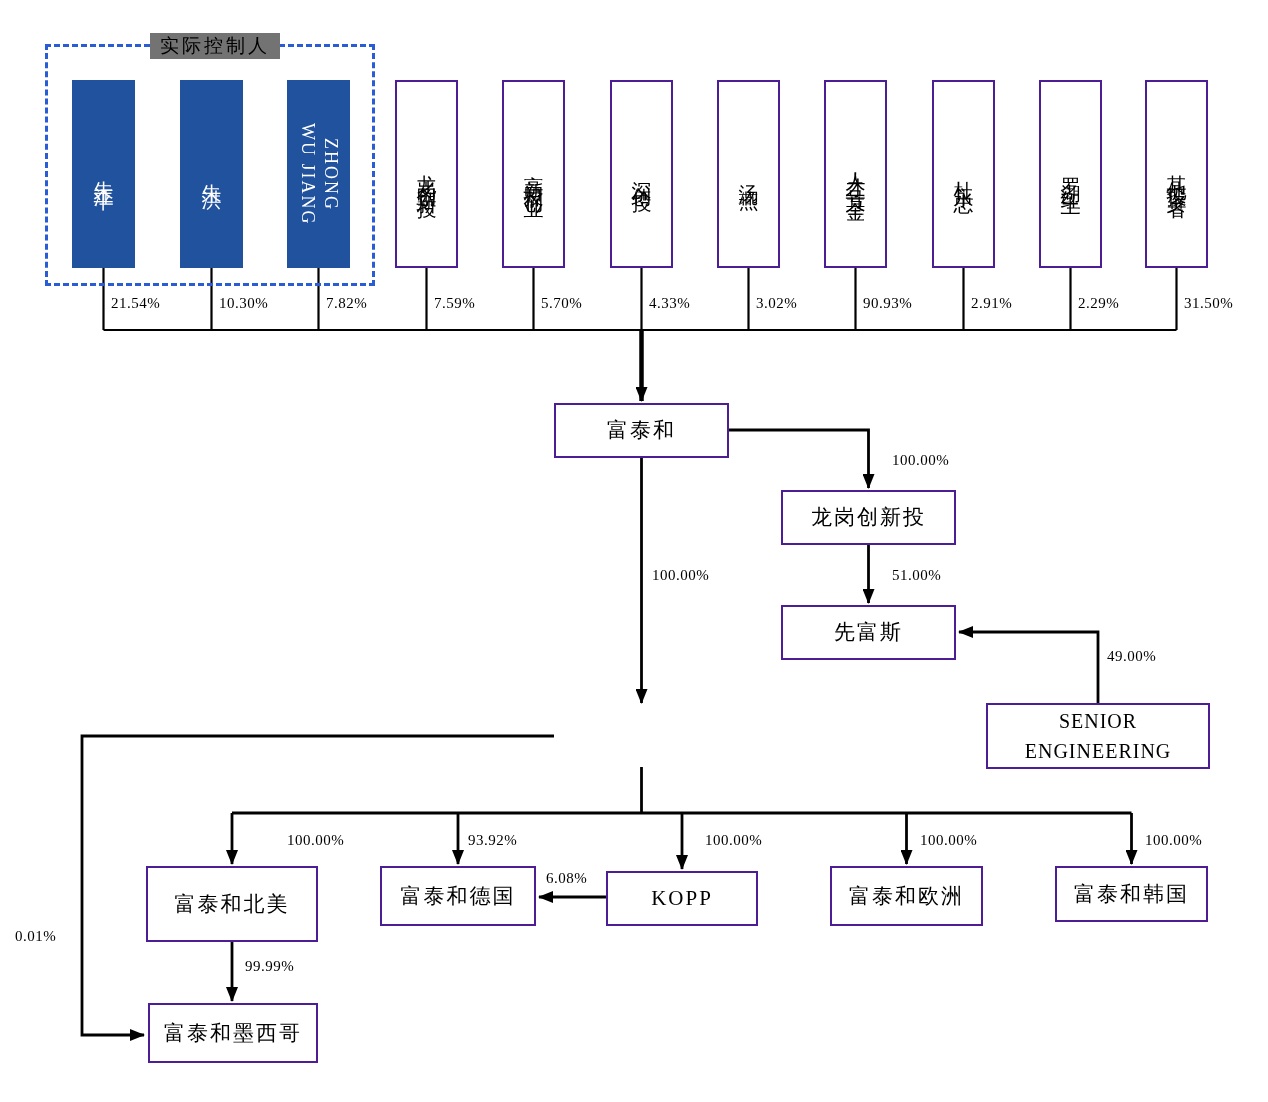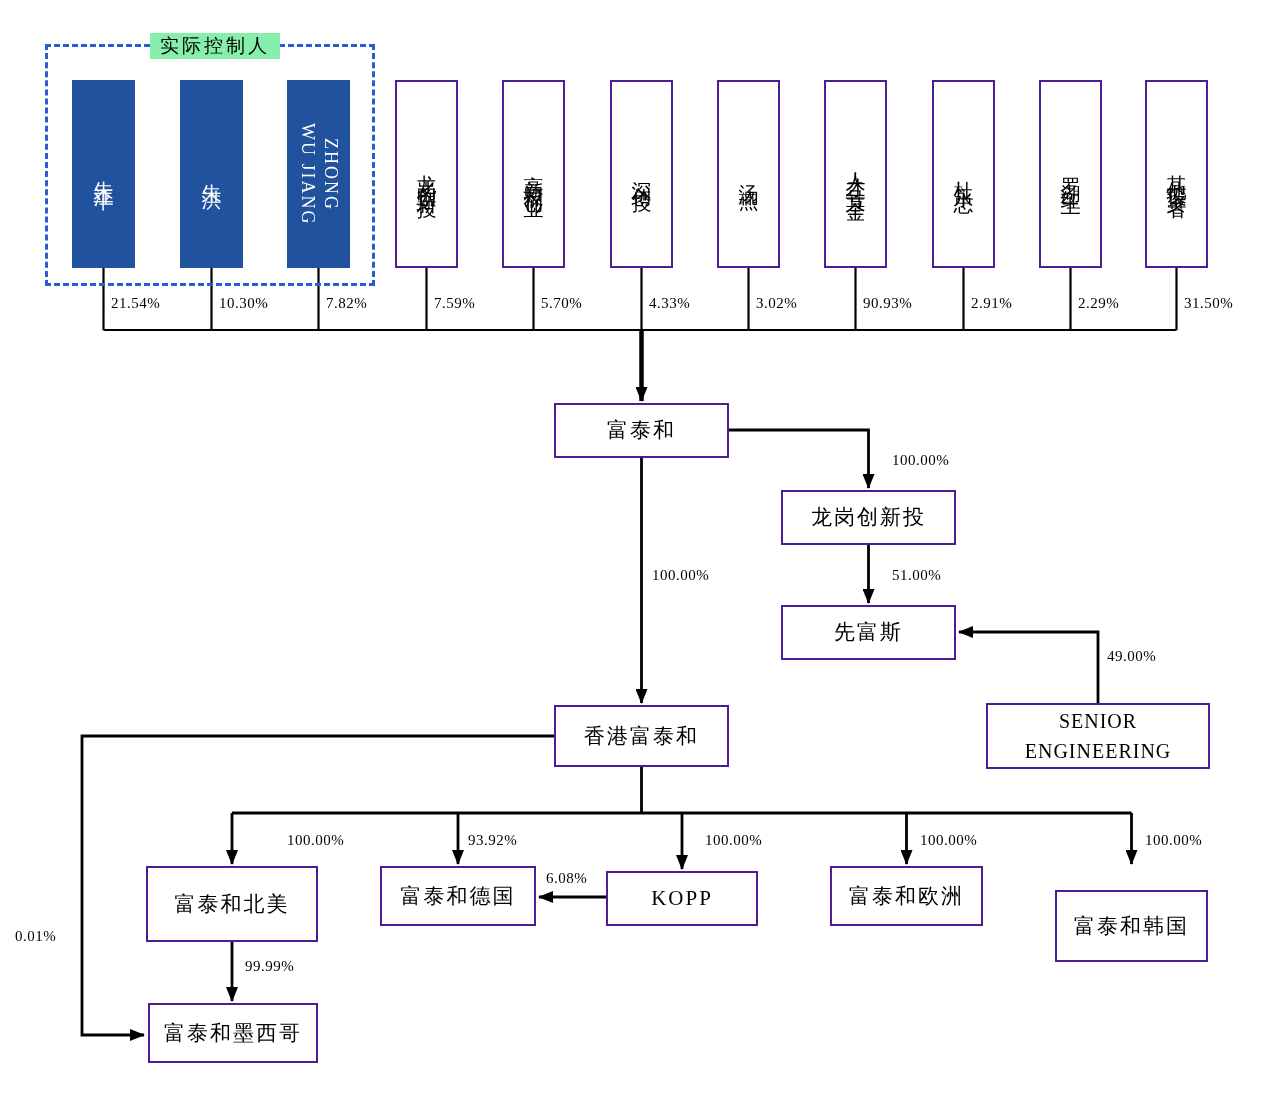--- a/index.html
+++ b/index.html
@@ -28,21 +28,21 @@
 
   .pct {
     position:absolute; font-size:15px; white-space:nowrap; letter-spacing:0.5px;
   }
 
   .frame {
     position:absolute; left:45px; top:44px; width:330px; height:242px;
     border:3px dashed #2A5CD6; box-sizing:border-box;
   }
   .frame-label {
-    position:absolute; top:-14px; left:102px; background:#86efac;
+    position:absolute; top:-14px; left:102px; background:#737373;
     padding:0 10px; font-size:19px; letter-spacing:3px; white-space:nowrap;
   }
   .two-line { padding:16px 28px; font-size:20px; line-height:1.5; letter-spacing:1px; }
 </style>
 </head>
 <body>
 
 <div id="stage">
 
   <svg class="wires" width="1268" height="1102" viewBox="0 0 1268 1102">
@@ -129,37 +129,34 @@
     </div>
   <div class="box" style="left:781px;top:490px;width:175px;height:55px">
       <span>龙岗创新投</span>
     </div>
   <div class="box" style="left:781px;top:605px;width:175px;height:55px">
       <span>先富斯</span>
     </div>
   <div class="box two-line" style="left:986px;top:703px;width:224px;height:66px">
       <span>SENIOR ENGINEERING</span>
     </div>
-  <div class="box" style="left:554px;top:705px;width:175px;height:62px">
-      <span>香港富泰和</span>
-    </div>
 
   <div class="box" style="left:146px;top:866px;width:172px;height:76px">
       <span>富泰和北美</span>
     </div>
   <div class="box" style="left:380px;top:866px;width:156px;height:60px">
       <span>富泰和德国</span>
     </div>
   <div class="box" style="left:606px;top:871px;width:152px;height:55px">
       <span>KOPP</span>
     </div>
   <div class="box" style="left:830px;top:866px;width:153px;height:60px">
       <span>富泰和欧洲</span>
     </div>
-  <div class="box" style="left:1055px;top:890px;width:153px;height:72px">
+  <div class="box" style="left:1055px;top:866px;width:153px;height:56px">
       <span>富泰和韩国</span>
     </div>
   <div class="box" style="left:148px;top:1003px;width:170px;height:60px">
       <span>富泰和墨西哥</span>
     </div>
 
   <div class="pct" style="left:892px;top:452px">100.00%</div>
   <div class="pct" style="left:892px;top:567px">51.00%</div>
   <div class="pct" style="left:1107px;top:648px">49.00%</div>
   <div class="pct" style="left:652px;top:567px">100.00%</div>

